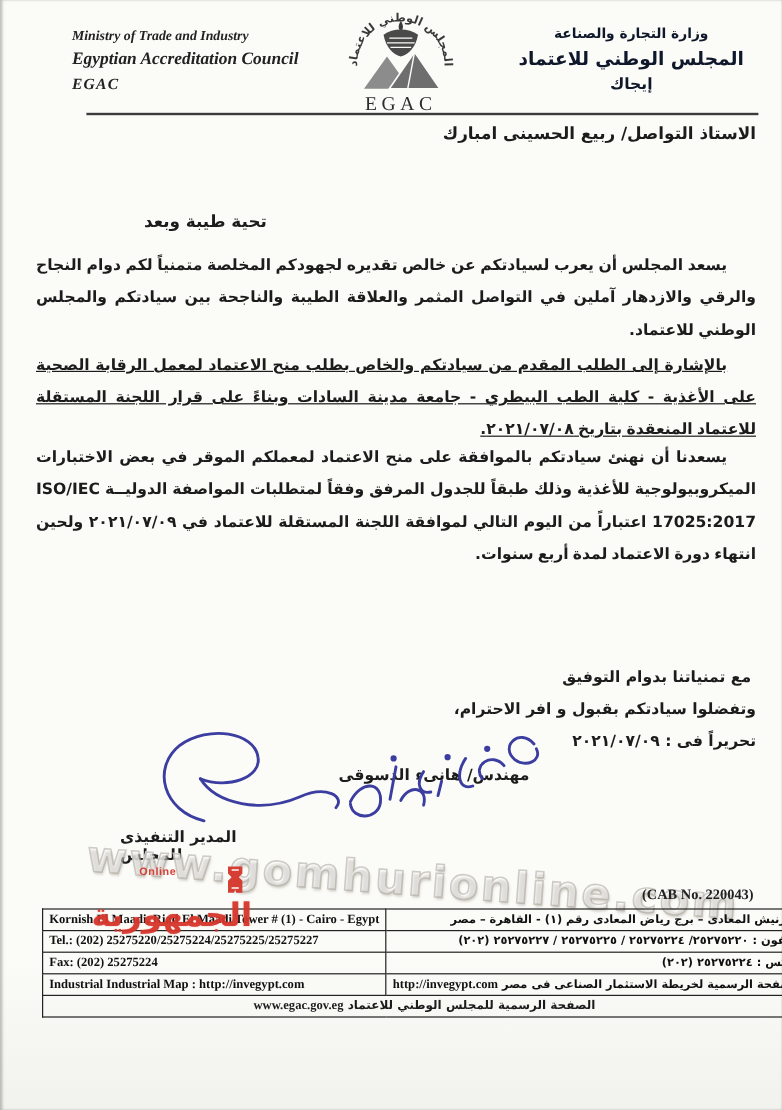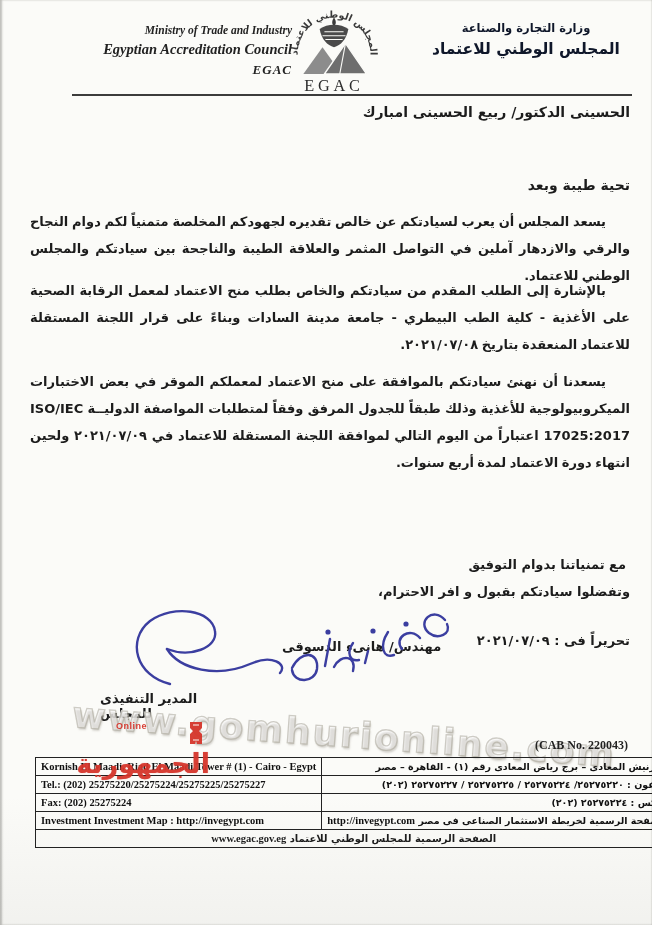--- a/index.html
+++ b/index.html
@@ -5,41 +5,41 @@
   html,body{margin:0;padding:0;background:#e9e9e7;}
   .page{
     position:relative;width:652px;height:925px;margin:0 auto;
     background:#fbfbf8;overflow:hidden;
     box-shadow:inset 2px 0 2px rgba(120,120,115,.45), inset -1px 0 1px rgba(160,160,155,.25);
     font-family:"DejaVu Sans",sans-serif;color:#1c1c1c;
   }
   .page::after{content:"";position:absolute;left:0;right:0;bottom:0;height:130px;
     background:linear-gradient(to bottom,rgba(0,0,0,0),rgba(90,90,85,.06));pointer-events:none;}
   
-  .hdr-en{position:absolute;left:60px;top:24px;width:232px;text-align:right;
+  .hdr-en{position:absolute;left:60px;top:24px;width:232px;text-align:left;
     font-family:"Liberation Serif",serif;font-style:italic;font-weight:bold;color:#222;}
   .hdr-en .l1{font-size:11.5px;margin-bottom:5px;}
   .hdr-en .l2{font-size:14.5px;margin-bottom:4px;}
   .hdr-en .l3{font-size:13px;letter-spacing:1px;}
   .hdr-logo{position:absolute;left:286px;top:5px;width:96px;height:92px;}
   .hdr-ar{position:absolute;left:412px;top:21px;width:228px;text-align:center;font-weight:bold;direction:rtl;color:#0f172a;}
   .hdr-ar .l1{font-size:11.5px;margin-bottom:5px;}
   .hdr-ar .l2{font-size:15.5px;margin-bottom:5px;}
   .hdr-ar .l3{font-size:13px;}
   .rule{position:absolute;left:72px;right:20px;top:94px;height:2px;background:#3c3c3c;}
   
   .ar{direction:rtl;font-weight:bold;}
   .addr-name{position:absolute;left:30px;right:22px;top:104px;text-align:right;font-size:14px;}
   .addr-title{position:absolute;left:30px;right:22px;top:132px;text-align:right;font-size:13.5px;}
-  .salutation{position:absolute;left:120px;right:22px;top:177px;text-align:right;font-size:14px;}
+  .salutation{position:absolute;left:120px;right:22px;top:177px;text-align:left;font-size:14px;}
   .para{position:absolute;left:30px;right:22px;text-align:justify;font-size:13px;line-height:27px;
     text-indent:24px;word-spacing:-1px;}
-  .p1{top:195px;} .p2{top:264px;} .p3{top:355px;} .p4{top:475px;}
+  .p1{top:195px;} .p2{top:278px;text-decoration:underline;} .p3{top:355px;} .p4{top:475px;}
   .close-line{position:absolute;text-align:right;font-size:13px;}
-  .c1{top:557px;right:26px;margin-left:12px;} .c2{top:584px;right:22px;} .c3{top:633px;right:22px;}
+  .c1{top:557px;right:26px;margin-left:12px;} .c2{top:584px;right:22px;} .c3{top:611px;right:22px;}
   
   .sig-name{position:absolute;left:282px;top:639px;font-size:13px;}
   .sig-role{position:absolute;left:100px;top:691px;width:150px;text-align:left;font-size:13px;}
   .sig-svg{position:absolute;left:120px;top:604px;width:348px;height:102px;z-index:3;}
   
   .watermark{
     position:absolute;left:74px;top:694px;z-index:1;white-space:nowrap;
     transform:rotate(4.2deg);transform-origin:left top;
     font-family:"DejaVu Sans",sans-serif;font-weight:bold;font-size:36px;letter-spacing:2px;
     color:rgba(255,255,255,.22);-webkit-text-stroke:1.3px rgba(168,164,152,.55);
@@ -93,25 +93,26 @@
         <path d="M40 72 L62 40 L84 72 Z" fill="#6e6e6e" stroke="#fbfbf8" stroke-width="1.4"></path>
         <path d="M62 40 L56 72" stroke="#fbfbf8" stroke-width="1.2" fill="none"></path>
       </g>
       <text x="50" y="90" text-anchor="middle" font-size="17" letter-spacing="4" fill="#2d2d2d" font-family="Liberation Serif, serif">EGAC</text>
     </svg>
   </div>
 
   <div class="hdr-ar">
     <div class="l1">وزارة التجارة والصناعة</div>
     <div class="l2">المجلس الوطني للاعتماد</div>
+    <div class="l3">إيجاك</div>
   </div>
 
   <div class="rule"></div>
 
-  <div class="addr-name ar">الحسينى الدكتور/ ربيع الحسينى امبارك</div>
+  <div class="addr-name ar">الاستاذ التواصل/ ربيع الحسينى امبارك</div>
   <div class="salutation ar">تحية طيبة وبعد</div>
 
   <p class="para ar p1">يسعد المجلس أن يعرب لسيادتكم عن خالص تقديره لجهودكم المخلصة متمنياً لكم دوام النجاح والرقي والازدهار آملين في التواصل المثمر والعلاقة الطيبة والناجحة بين سيادتكم والمجلس الوطني للاعتماد.</p>
   <p class="para ar p2">بالإشارة إلى الطلب المقدم من سيادتكم والخاص بطلب منح الاعتماد لمعمل الرقابة الصحية على الأغذية - كلية الطب البيطري - جامعة مدينة السادات وبناءً على قرار اللجنة المستقلة للاعتماد المنعقدة بتاريخ ٢٠٢١/٠٧/٠٨.</p>
   <p class="para ar p3">يسعدنا أن نهنئ سيادتكم بالموافقة على منح الاعتماد لمعملكم الموقر في بعض الاختبارات الميكروبيولوجية للأغذية وذلك طبقاً للجدول المرفق وفقاً لمتطلبات المواصفة الدوليــة ISO/IEC 17025:2017 اعتباراً من اليوم التالي لموافقة اللجنة المستقلة للاعتماد في ٢٠٢١/٠٧/٠٩ ولحين انتهاء دورة الاعتماد لمدة أربع سنوات.</p>
 
   <div class="close-line ar c1">مع تمنياتنا بدوام التوفيق</div>
   <div class="close-line ar c2">وتفضلوا سيادتكم بقبول و افر الاحترام،</div>
   <div class="close-line ar c3">تحريراً فى : ٢٠٢١/٠٧/٠٩</div>
 
@@ -159,21 +160,21 @@
       <tr>
         <td class="fen">Tel.: (202) 25275220/25275224/25275225/25275227</td>
         <td class="far">تليفون : ٢٥٢٧٥٢٢٠/ ٢٥٢٧٥٢٢٤ / ٢٥٢٧٥٢٢٥ / ٢٥٢٧٥٢٢٧ (٢٠٢)</td>
       </tr>
       <tr>
         <td class="fen">Fax: (202) 25275224</td>
         <td class="far">فاكس : ٢٥٢٧٥٢٢٤ (٢٠٢)</td>
       </tr>
       <tr>
         <td class="fen">
-          <span>Investment Investment Map :</span>
+          <span>Industrial Industrial Map :</span>
           <span class="u">http://invegypt.com</span>
         </td>
         <td class="far">
           <span>الصفحة الرسمية لخريطة الاستثمار الصناعى فى مصر</span>
           <span class="u lat">http://invegypt.com</span>
         </td>
       </tr>
       <tr>
         <td class="fc" colspan="2">
           <span>الصفحة الرسمية للمجلس الوطني للاعتماد</span>

